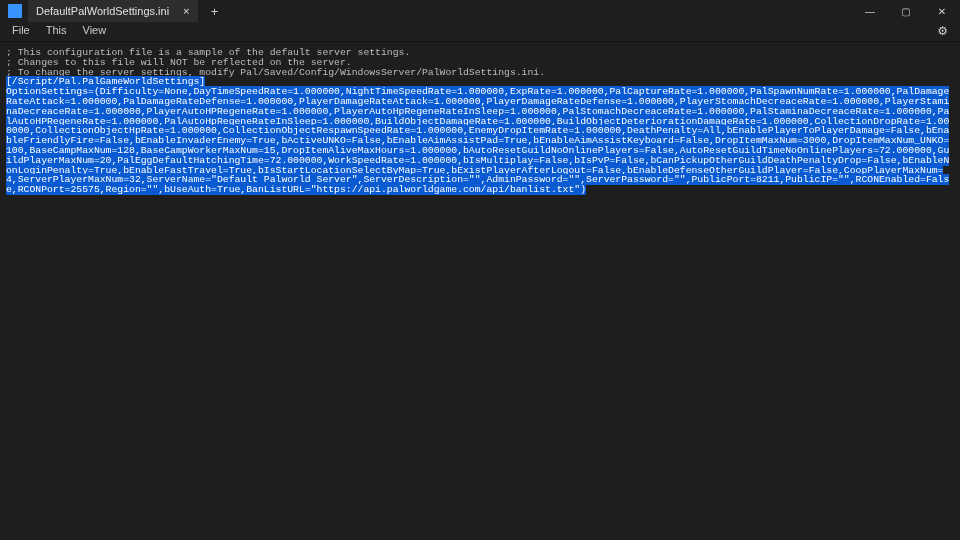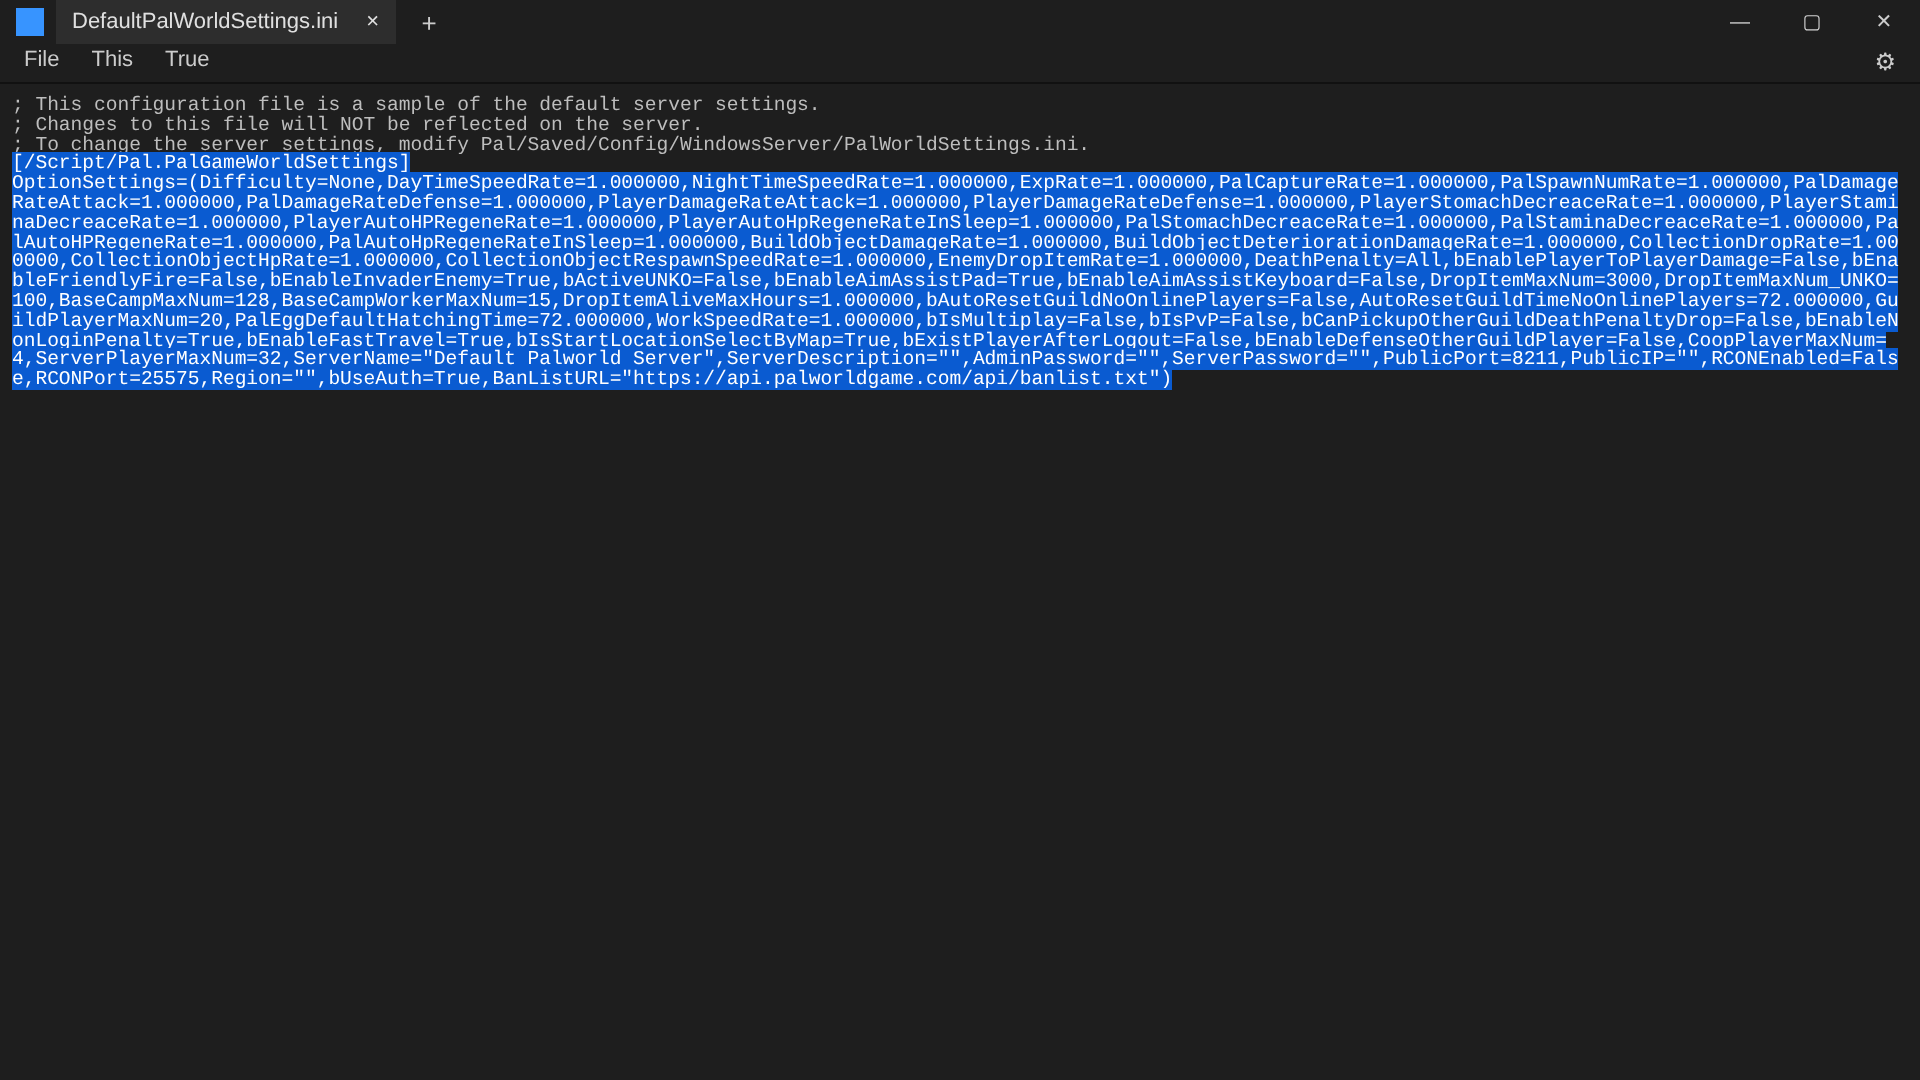--- a/index.html
+++ b/index.html
@@ -71,21 +71,21 @@
   <div class="win-controls">
     <div class="win-btn">—</div>
     <div class="win-btn">▢</div>
     <div class="win-btn">✕</div>
   </div>
 </div>
 
 <div class="menubar">
   <div class="menu-item">File</div>
   <div class="menu-item">This</div>
-  <div class="menu-item">True</div>
+  <div class="menu-item">View</div>
   <div class="gear">⚙</div>
 </div>
 
 <div class="editor"><span class="comment">; This configuration file is a sample of the default server settings.</span>
 <span class="comment">; Changes to this file will NOT be reflected on the server.</span>
 <span class="comment">; To change the server settings, modify Pal/Saved/Config/WindowsServer/PalWorldSettings.ini.</span>
 <span class="sel">[/Script/Pal.PalGameWorldSettings]
 OptionSettings=(Difficulty=None,DayTimeSpeedRate=1.000000,NightTimeSpeedRate=1.000000,ExpRate=1.000000,PalCaptureRate=1.000000,PalSpawnNumRate=1.000000,PalDamageRateAttack=1.000000,PalDamageRateDefense=1.000000,PlayerDamageRateAttack=1.000000,PlayerDamageRateDefense=1.000000,PlayerStomachDecreaceRate=1.000000,PlayerStaminaDecreaceRate=1.000000,PlayerAutoHPRegeneRate=1.000000,PlayerAutoHpRegeneRateInSleep=1.000000,PalStomachDecreaceRate=1.000000,PalStaminaDecreaceRate=1.000000,PalAutoHPRegeneRate=1.000000,PalAutoHpRegeneRateInSleep=1.000000,BuildObjectDamageRate=1.000000,BuildObjectDeteriorationDamageRate=1.000000,CollectionDropRate=1.000000,CollectionObjectHpRate=1.000000,CollectionObjectRespawnSpeedRate=1.000000,EnemyDropItemRate=1.000000,DeathPenalty=All,bEnablePlayerToPlayerDamage=False,bEnableFriendlyFire=False,bEnableInvaderEnemy=True,bActiveUNKO=False,bEnableAimAssistPad=True,bEnableAimAssistKeyboard=False,DropItemMaxNum=3000,DropItemMaxNum_UNKO=100,BaseCampMaxNum=128,BaseCampWorkerMaxNum=15,DropItemAliveMaxHours=1.000000,bAutoResetGuildNoOnlinePlayers=False,AutoResetGuildTimeNoOnlinePlayers=72.000000,GuildPlayerMaxNum=20,PalEggDefaultHatchingTime=72.000000,WorkSpeedRate=1.000000,bIsMultiplay=False,bIsPvP=False,bCanPickupOtherGuildDeathPenaltyDrop=False,bEnableNonLoginPenalty=True,bEnableFastTravel=True,bIsStartLocationSelectByMap=True,bExistPlayerAfterLogout=False,bEnableDefenseOtherGuildPlayer=False,CoopPlayerMaxNum=4,ServerPlayerMaxNum=32,ServerName="Default Palworld Server",ServerDescription="",AdminPassword="",ServerPassword="",PublicPort=8211,PublicIP="",RCONEnabled=False,RCONPort=25575,Region="",bUseAuth=True,BanListURL="https://api.palworldgame.com/api/banlist.txt")</span></div>
 
 </body></html>

